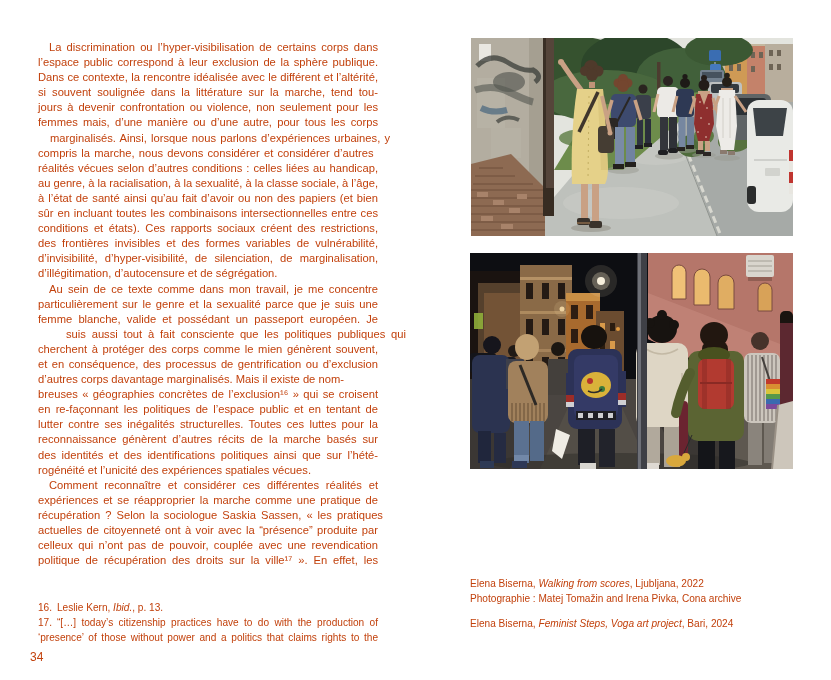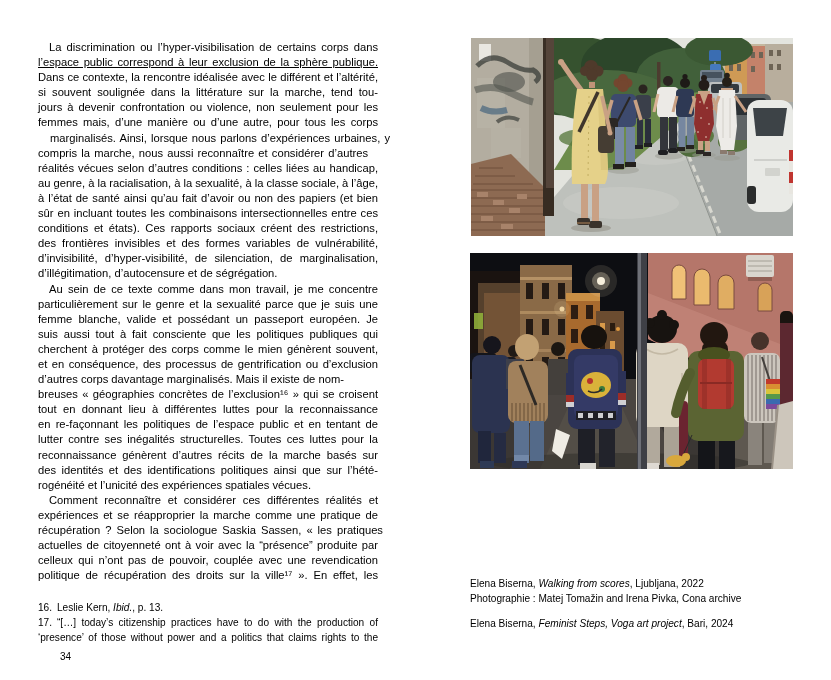--- a/index.html
+++ b/index.html
@@ -1,69 +1,68 @@
 <!DOCTYPE html>
 <html lang="fr"><head>
 <meta charset="utf-8">
 <style>
   html,body{margin:0;padding:0;background:#ffffff;}
   .page{position:relative;width:831px;height:680px;background:#ffffff;overflow:hidden;
-        font-family:"Liberation Sans","DejaVu Sans",sans-serif;color:#000000;}
+        font-family:"Liberation Sans","DejaVu Sans",sans-serif;color:#c2410c;}
   
   .text-col{position:absolute;left:38px;top:40px;width:340px;font-size:11.2px;}
   .tline{height:15.1px;line-height:15.1px;white-space:nowrap;}
   .tline.indent > span{padding-left:11px;}
   
   .footnotes{position:absolute;left:38px;top:601px;width:340px;font-size:10.1px;}
   .fline{height:14.8px;line-height:14.8px;white-space:nowrap;}
   .fnum{display:inline-block;width:19px;}
   
-  .page-number{position:absolute;left:30px;top:650px;font-size:10px;line-height:14px;margin-left:30px;}
+  .page-number{position:absolute;left:30px;top:650px;font-size:12px;line-height:14px;}
   
   .photo{position:absolute;margin:0;padding:0;}
   .photo svg{display:block;}
   #figure1{left:471px;top:38px;width:322px;height:198px;}
   #figure2{left:470px;top:253px;width:323px;height:216px;}
   
   .captions{position:absolute;left:470px;top:577px;width:355px;font-size:10.1px;}
   .cline{height:14.8px;line-height:14.8px;white-space:nowrap;}
   .caption-block + .caption-block{margin-top:10px;}
   em{}
 </style>
 </head>
 <body>
 
 <div class="page">
 
   <div class="text-col">
       <div class="tline indent"><span style="word-spacing: 2.049px;">La discrimination ou l’hyper-visibilisation de certains corps dans</span></div>
-      <div class="tline"><span style="word-spacing: 1.498px; text-decoration: underline;">l’espace public correspond à leur exclusion de la sphère publique.</span></div>
+      <div class="tline"><span style="word-spacing: 1.498px;">l’espace public correspond à leur exclusion de la sphère publique.</span></div>
       <div class="tline"><span style="word-spacing: 0.189px;">Dans ce contexte, la rencontre idéalisée avec le différent et l’altérité,</span></div>
       <div class="tline"><span style="word-spacing: 2.844px;">si souvent soulignée dans la littérature sur la marche, tend tou-</span></div>
       <div class="tline"><span style="word-spacing: 1.844px;">jours à devenir confrontation ou violence, non seulement pour les</span></div>
       <div class="tline"><span style="word-spacing: 2.098px;">femmes mais, d’une manière ou d’une autre, pour tous les corps</span></div>
       <div class="tline"><span style="word-spacing: 1.042px; margin-left: 12px;">marginalisés. Ainsi, lorsque nous parlons d’expériences urbaines, y</span></div>
-      <div class="tline"><span style="word-spacing: 1.068px;">compris la marche, nous aussi reconnaître et considérer d’autres</span></div>
+      <div class="tline"><span style="word-spacing: 1.068px;">compris la marche, nous devons considérer et considérer d’autres</span></div>
       <div class="tline"><span style="word-spacing: 0.878px;">réalités vécues selon d’autres conditions : celles liées au handicap,</span></div>
       <div class="tline"><span style="letter-spacing: -0.019px; word-spacing: 0px;">au genre, à la racialisation, à la sexualité, à la classe sociale, à l’âge,</span></div>
       <div class="tline"><span style="word-spacing: 0.893px;">à l’état de santé ainsi qu’au fait d’avoir ou non des papiers (et bien</span></div>
       <div class="tline"><span style="word-spacing: 0.756px;">sûr en incluant toutes les combinaisons intersectionnelles entre ces</span></div>
       <div class="tline"><span style="word-spacing: 2.393px;">conditions et états). Ces rapports sociaux créent des restrictions,</span></div>
       <div class="tline"><span style="word-spacing: 2.936px;">des frontières invisibles et des formes variables de vulnérabilité,</span></div>
       <div class="tline"><span style="word-spacing: 4.075px;">d’invisibilité, d’hyper-visibilité, de silenciation, de marginalisation,</span></div>
       <div class="tline"><span>d’illégitimation, d’autocensure et de ségrégation.</span></div>
       <div class="tline indent"><span style="word-spacing: 2.095px;">Au sein de ce texte comme dans mon travail, je me concentre</span></div>
       <div class="tline"><span style="word-spacing: 1.567px;">particulièrement sur le genre et la sexualité parce que je suis une</span></div>
       <div class="tline"><span style="word-spacing: 3.084px;">femme blanche, valide et possédant un passeport européen. Je</span></div>
-      <div class="tline"><span style="word-spacing: 2.655px;">suis aussi tout à fait consciente que les politiques publiques qui</span></div>
+      <div class="tline"><span style="word-spacing: 2.655px; margin-left: 28px;">suis aussi tout à fait consciente que les politiques publiques qui</span></div>
       <div class="tline"><span style="word-spacing: 1.502px;">cherchent à protéger des corps comme le mien génèrent souvent,</span></div>
       <div class="tline"><span style="word-spacing: 1.375px;">et en conséquence, des processus de gentrification ou d’exclusion</span></div>
       <div class="tline"><span>d’autres corps davantage marginalisés. Mais il existe de nom-</span></div>
       <div class="tline"><span style="word-spacing: 1.266px;">breuses « géographies concrètes de l’exclusion¹⁶ » qui se croisent</span></div>
-      <div class="tline"><span style="word-spacing: 3.177px;">tout en donnant lieu à différentes luttes pour la reconnaissance</span></div>
       <div class="tline"><span style="word-spacing: 2.094px;">en re-façonnant les politiques de l’espace public et en tentant de</span></div>
       <div class="tline"><span style="word-spacing: 2.217px;">lutter contre ses inégalités structurelles. Toutes ces luttes pour la</span></div>
       <div class="tline"><span style="word-spacing: 2.777px;">reconnaissance génèrent d’autres récits de la marche basés sur</span></div>
       <div class="tline"><span style="word-spacing: 2.467px;">des identités et des identifications politiques ainsi que sur l’hété-</span></div>
       <div class="tline"><span>rogénéité et l’unicité des expériences spatiales vécues.</span></div>
       <div class="tline indent"><span style="word-spacing: 3.679px;">Comment reconnaître et considérer ces différentes réalités et</span></div>
       <div class="tline"><span style="word-spacing: 1.708px;">expériences et se réapproprier la marche comme une pratique de</span></div>
       <div class="tline"><span style="word-spacing: 1.913px;">récupération ? Selon la sociologue Saskia Sassen, « les pratiques</span></div>
       <div class="tline"><span style="word-spacing: 1.288px;">actuelles de citoyenneté ont à voir avec la “présence” produite par</span></div>
       <div class="tline"><span style="word-spacing: 2.257px;">celleux qui n’ont pas de pouvoir, couplée avec une revendication</span></div>

